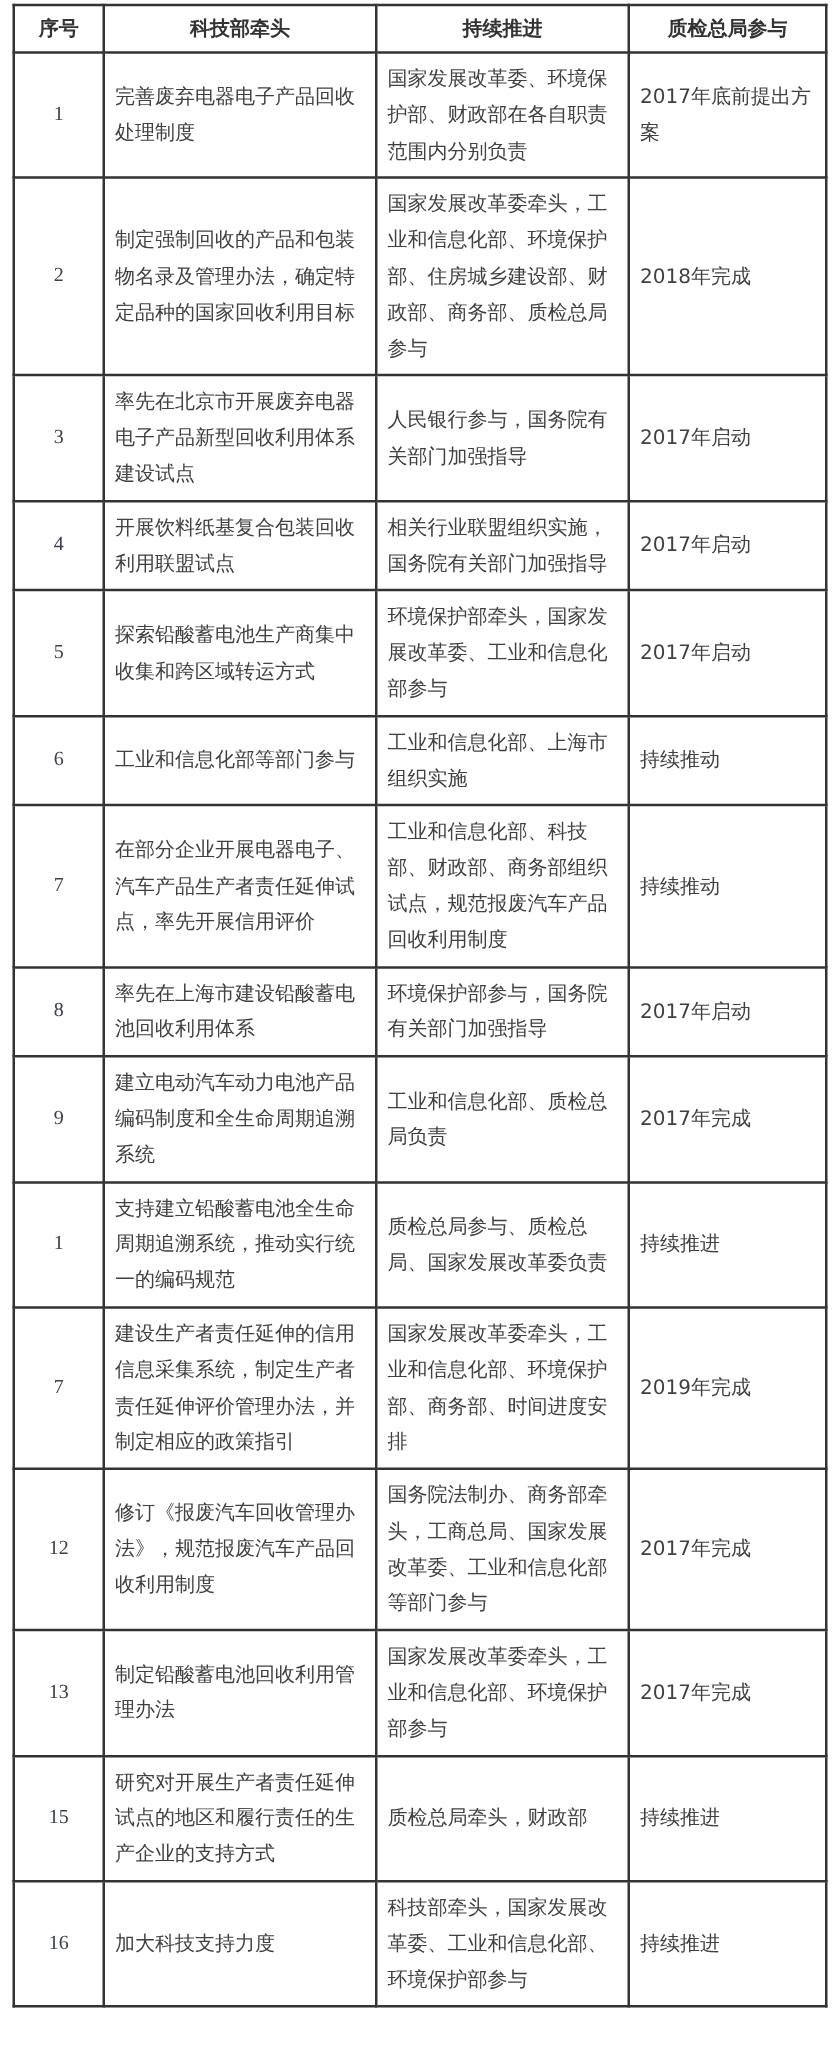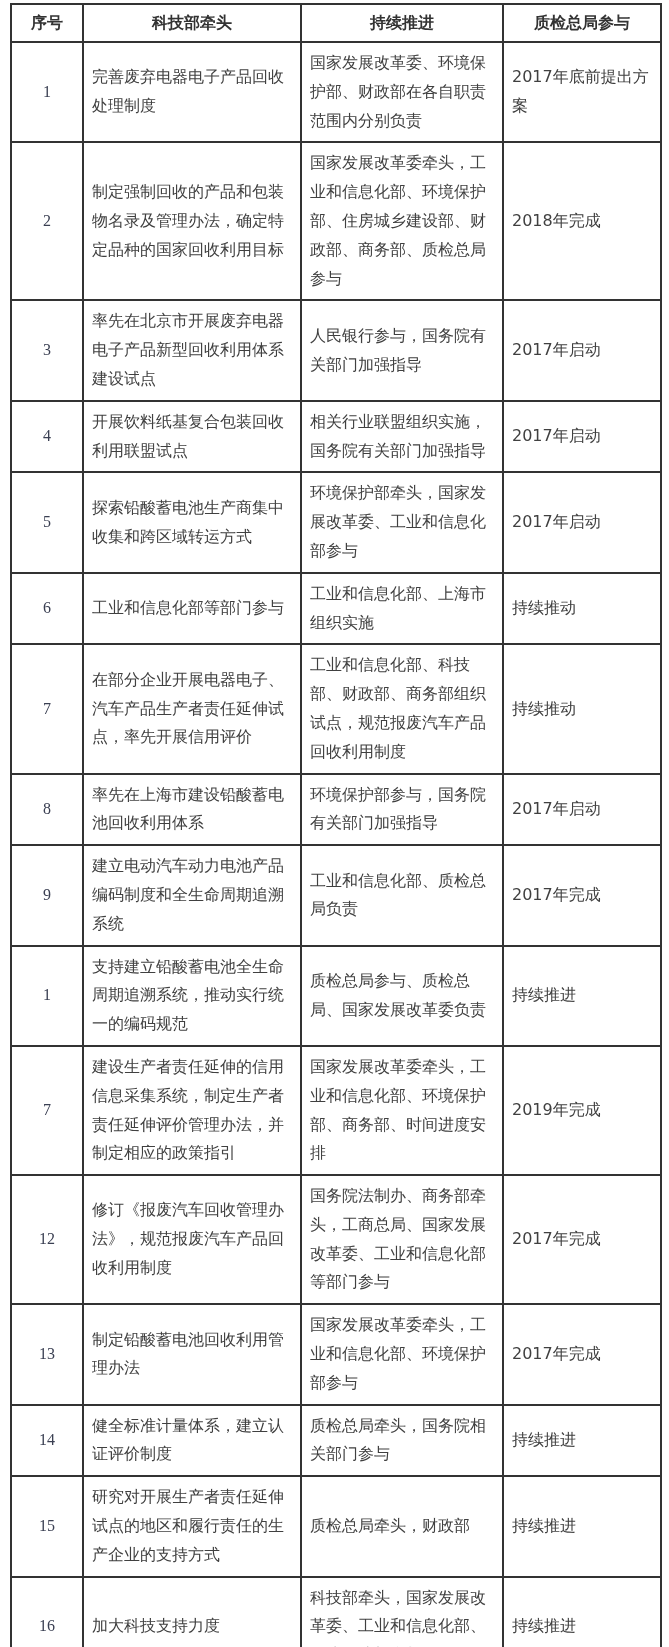--- a/index.html
+++ b/index.html
@@ -145,26 +145,20 @@
           <td>国务院法制办、商务部牵头，工商总局、国家发展改革委、工业和信息化部等部门参与</td>
           <td>2017年完成</td>
         </tr>
         <tr>
           <td class="cell-seq">13</td>
           <td>制定铅酸蓄电池回收利用管理办法</td>
           <td>国家发展改革委牵头，工业和信息化部、环境保护部参与</td>
           <td>2017年完成</td>
         </tr>
         <tr>
-          <td class="cell-seq">14</td>
-          <td>健全标准计量体系，建立认证评价制度</td>
-          <td>质检总局牵头，国务院相关部门参与</td>
-          <td>持续推进</td>
-        </tr>
-        <tr>
           <td class="cell-seq">15</td>
           <td>研究对开展生产者责任延伸试点的地区和履行责任的生产企业的支持方式</td>
           <td>质检总局牵头，财政部</td>
           <td>持续推进</td>
         </tr>
         <tr>
           <td class="cell-seq">16</td>
           <td>加大科技支持力度</td>
           <td>科技部牵头，国家发展改革委、工业和信息化部、环境保护部参与</td>
           <td>持续推进</td>

